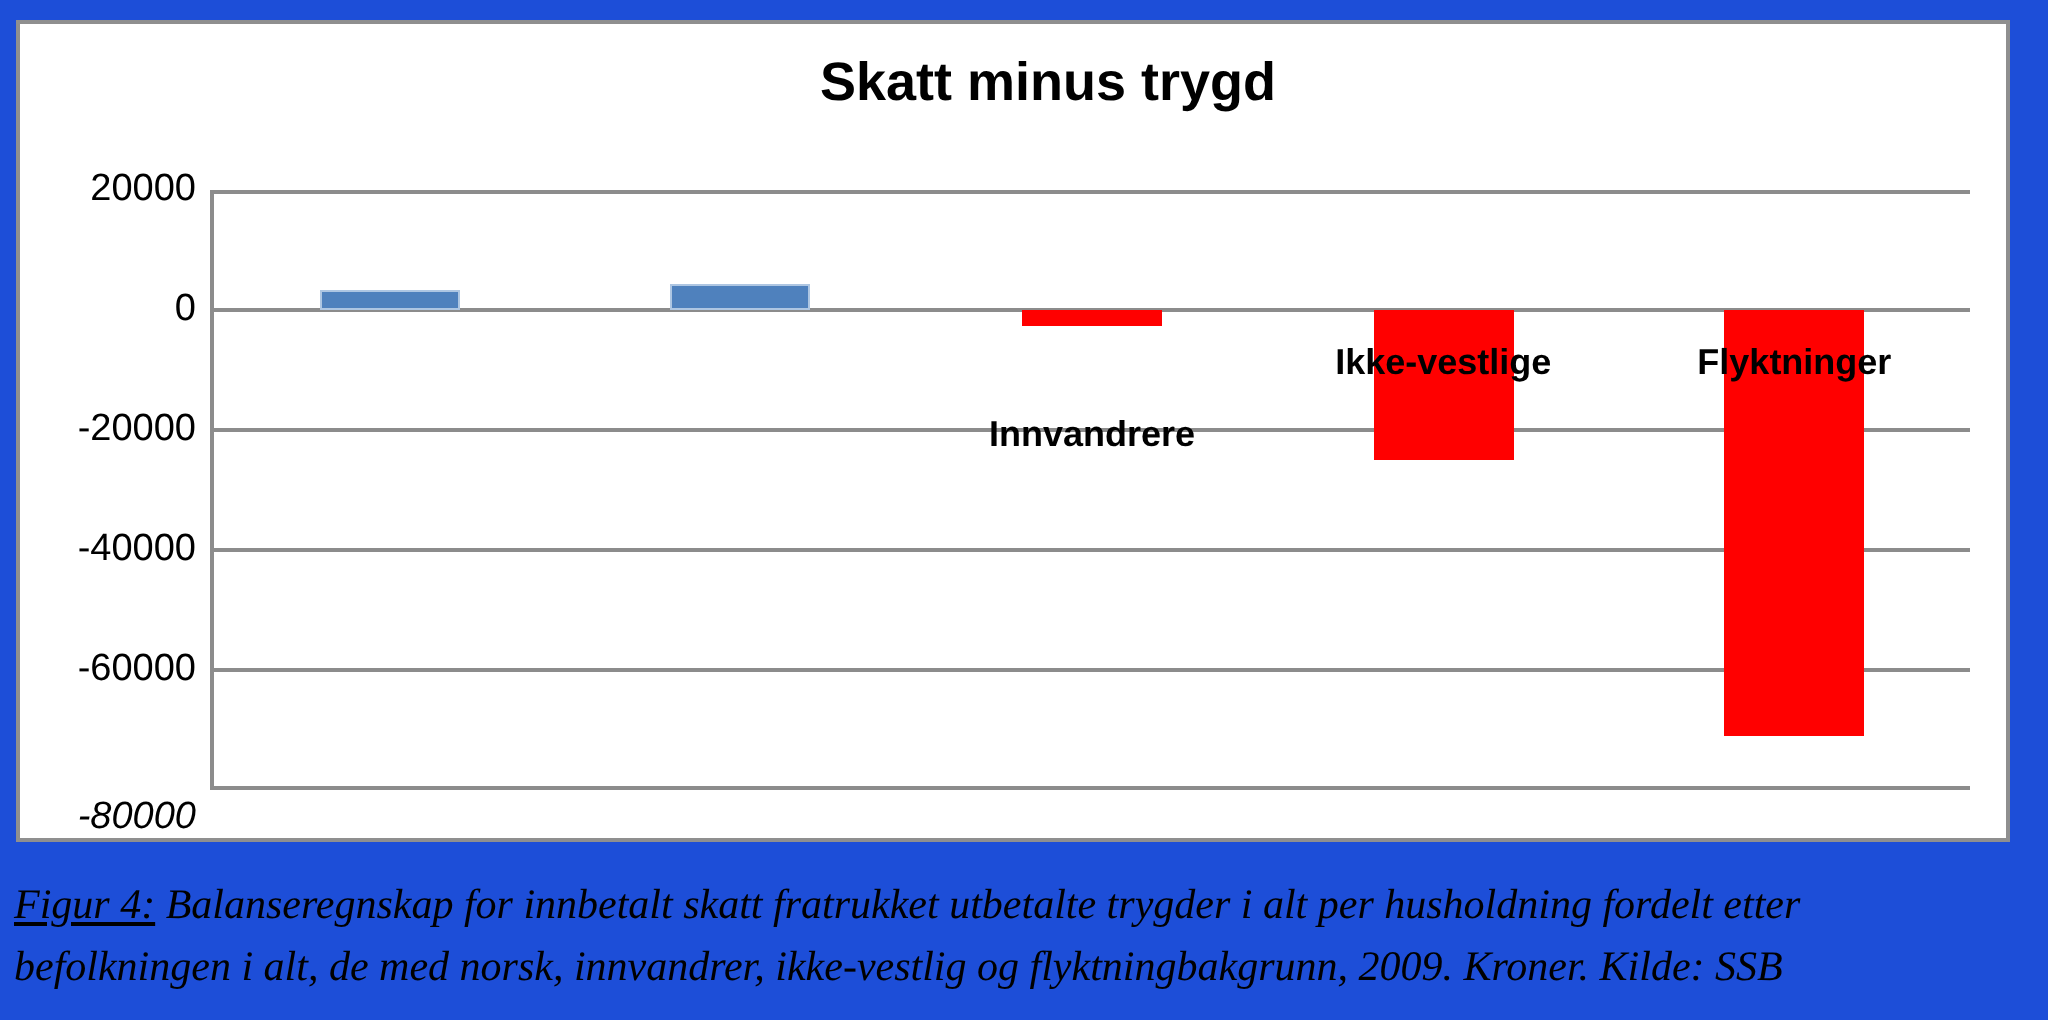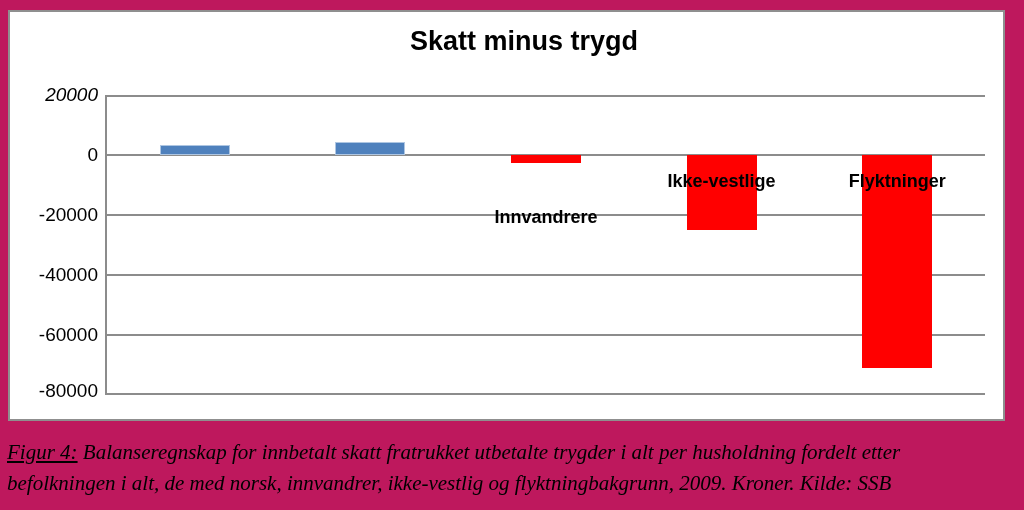--- a/index.html
+++ b/index.html
@@ -8,21 +8,21 @@
     background: #ffffff;
     width: 1024px;
     height: 510px;
     overflow: hidden;
     font-family: "Liberation Sans", sans-serif;
   }
   .page {
     position: relative;
     width: 1024px;
     height: 510px;
-    background: #be185d;
+    background: #1d4ed8;
   }
   .figure-box {
     position: absolute;
     left: 8px;
     top: 10px;
     width: 997px;
     height: 411px;
     border: 2px solid #8f8f8f;
     background: #ffffff;
     box-sizing: border-box;
@@ -100,31 +100,31 @@
 </head>
 <body>
 
 <div class="page">
 
   <div class="figure-box">
     <div class="chart-title">Skatt minus trygd</div>
     <div class="plot-area">
 
     <div class="gridline" style="top: 0px; background: rgb(140, 140, 140);"></div>
-        <div class="ytick" style="top: -12px; font-style: italic;">20000</div>
+        <div class="ytick" style="top: -12px;">20000</div>
         <div class="gridline" style="top: 59px; background: rgb(140, 140, 140);"></div>
         <div class="ytick" style="top: 48px;">0</div>
         <div class="gridline" style="top: 119px; background: rgb(140, 140, 140);"></div>
         <div class="ytick" style="top: 108px;">-20000</div>
         <div class="gridline" style="top: 179px; background: rgb(140, 140, 140);"></div>
         <div class="ytick" style="top: 168px;">-40000</div>
         <div class="gridline" style="top: 239px; background: rgb(140, 140, 140);"></div>
         <div class="ytick" style="top: 228px;">-60000</div>
         <div class="gridline" style="top: 298px; background: rgb(140, 140, 140);"></div>
-        <div class="ytick" style="top: 284px;">-80000</div>
+        <div class="ytick" style="top: 302px; font-style: italic;">-80000</div>
         <div class="bar" style="left: 52.8px; width: 70px; top: 50.1px; height: 9.9px; background: rgb(79, 129, 189); border: 1px solid rgb(174, 198, 226);"></div>
         <div class="bar" style="left: 228.4px; width: 70px; top: 47.4px; height: 12.6px; background: rgb(79, 129, 189); border: 1px solid rgb(174, 198, 226);"></div>
         <div class="bar" style="left: 404px; width: 70px; top: 60px; height: 7.5px; background: rgb(255, 0, 0); border: 1px solid rgb(255, 0, 0);"></div>
         <div class="category-label" style="left: 351px; margin-top: 36px;">Innvandrere</div>
         <div class="bar" style="left: 579.6px; width: 70px; top: 60px; height: 75px; background: rgb(255, 0, 0); border: 1px solid rgb(255, 0, 0);"></div>
         <div class="category-label" style="left: 526.6px;">Ikke-vestlige</div>
         <div class="bar" style="left: 755.2px; width: 70px; top: 60px; height: 213px; background: rgb(255, 0, 0); border: 1px solid rgb(255, 0, 0);"></div>
         <div class="category-label" style="left: 702.2px;">Flyktninger</div>
       </div>
   </div>

